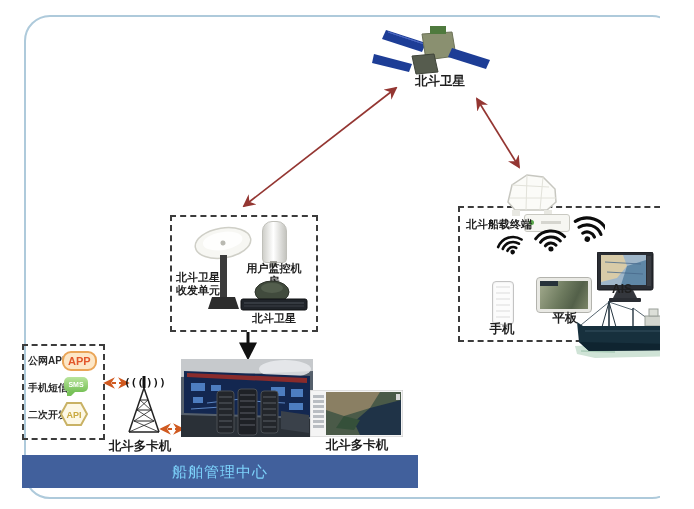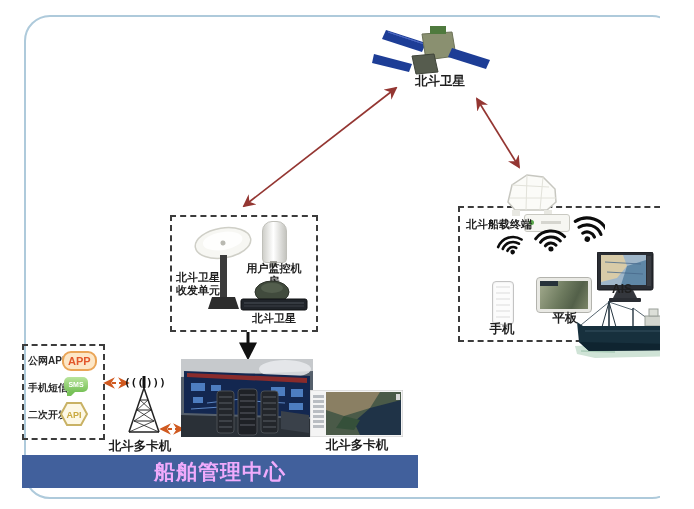--- a/index.html
+++ b/index.html
@@ -4,21 +4,21 @@
 <style>
   html,body{margin:0;padding:0;background:#fff;}
   .canvas{position:relative;width:660px;height:509px;background:#ffffff;overflow:hidden;
           font-family:"Liberation Sans","DejaVu Sans",sans-serif;color:#222;}
   .abs{position:absolute;}
   .frame{left:24px;top:15px;width:650px;height:480px;border:2px solid #aecadb;border-radius:26px;}
   .dashedbox{border:2px dashed #3c3c3c;background:transparent;}
   .lbl{font-weight:bold;color:#1f1f1f;text-align:center;line-height:1.2;}
   .lbl-11{font-size:11px;font-family:Liberation Mono, monospace;}
   .lbl-12{font-size:12.5px;}
-  .banner{height:33px;background:#41609c;color:#f0abfc;font-weight:bold;font-size:21px;
+  .banner{height:33px;background:#41609c;color:#7dd3fc;font-weight:normal;font-size:15px;
           text-align:center;line-height:33px;letter-spacing:1px;}
   .accesslabel{font-size:10px;font-weight:bold;color:#2a2a2a;line-height:18px;white-space:nowrap;}
   .badge-app{display:inline-block;padding:0 4px;height:16px;line-height:16px;background:#fde7c7;
              border:2px solid #eaa557;border-radius:9px;color:#e2572b;font-weight:bold;font-size:11px;}
   .bubble-sms{position:relative;width:24px;height:15px;border-radius:5px;
               background:linear-gradient(#b9e49c,#77c158);color:#fff;font-size:7px;font-weight:bold;
               text-align:center;line-height:15px;}
   .bubble-sms:after{content:"";position:absolute;left:3px;bottom:-4px;border:4px solid transparent;
               border-top-color:#77c158;border-left-color:#77c158;border-bottom:0;}
   .phone{background:#fcfcfc;border:1px solid #c3c3c3;border-radius:4px;box-shadow:inset 0 0 2px #ddd;}

